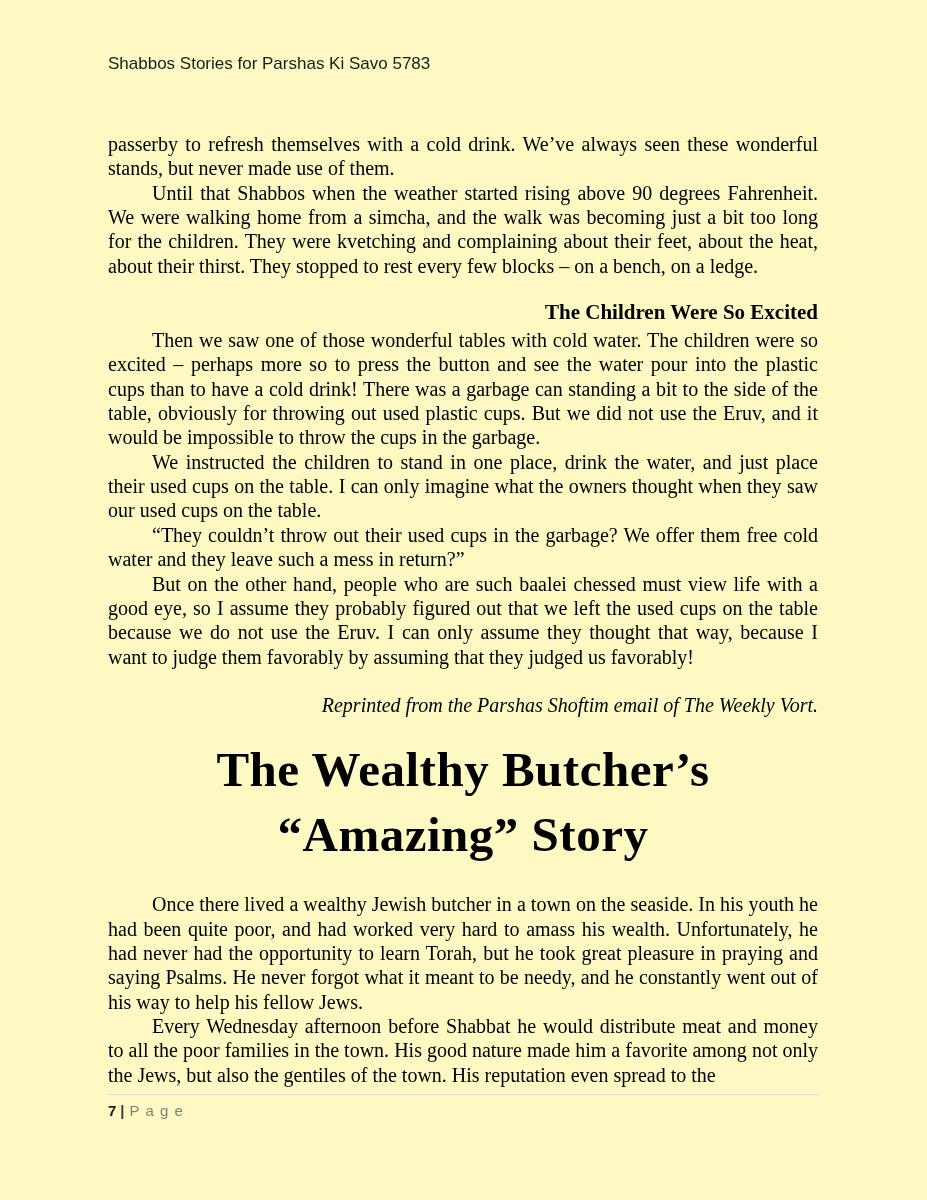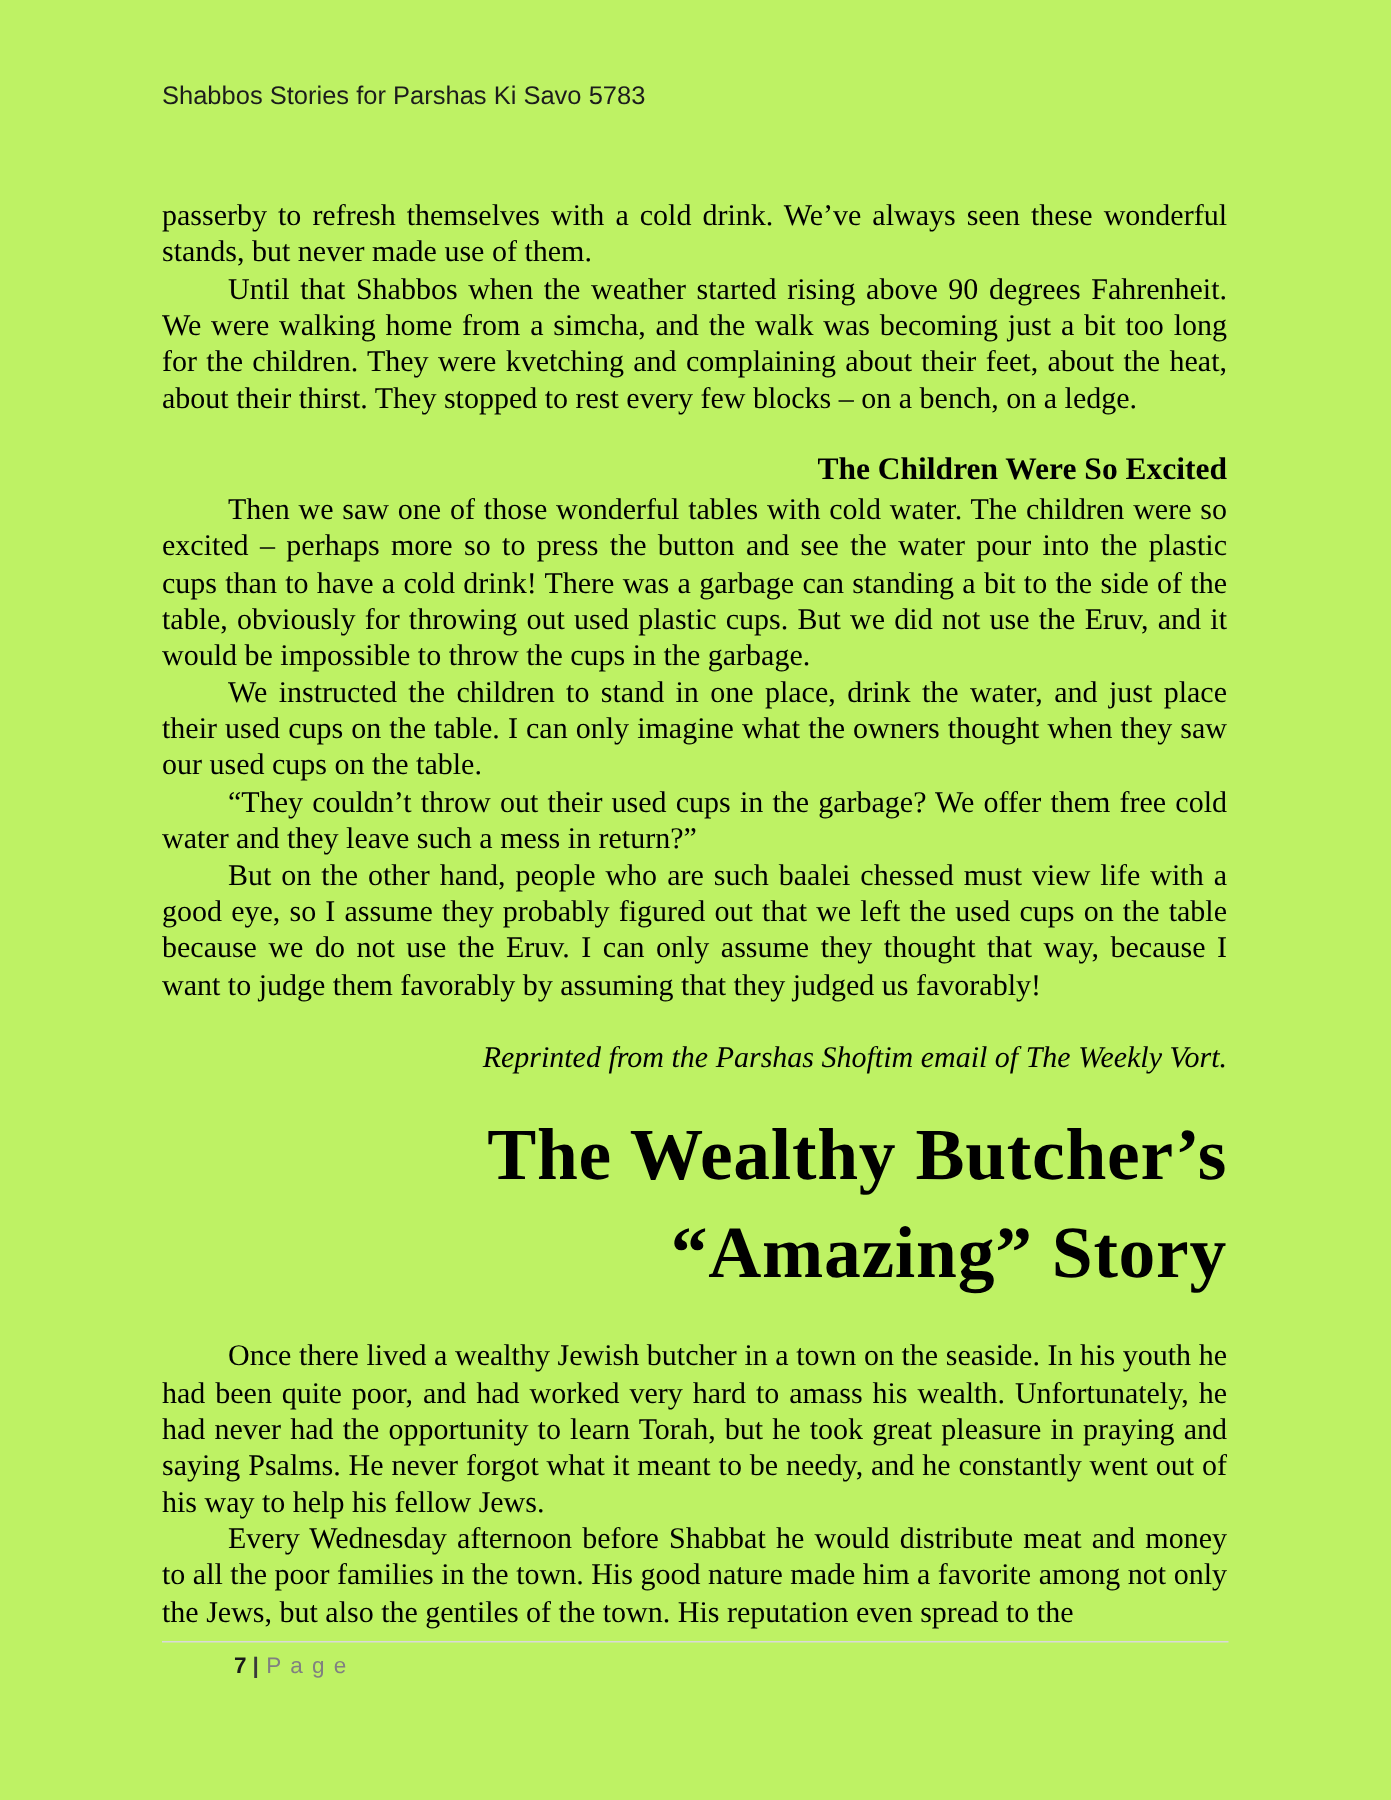--- a/index.html
+++ b/index.html
@@ -4,21 +4,21 @@
 <style>
   html, body {
     margin: 0;
     padding: 0;
     background: #ffffff;
   }
   .page {
     position: relative;
     width: 927px;
     height: 1200px;
-    background: #bef264;
+    background: #fef9c3;
     overflow: hidden;
     font-family: "Liberation Serif", serif;
     color: #000000;
   }
   .page-header {
     position: absolute;
     left: 108px;
     top: 54px;
     font-family: "Liberation Sans", sans-serif;
     font-size: 17px;
@@ -55,21 +55,21 @@
     line-height: 24.35px;
     font-style: italic;
     text-align: right;
     text-indent: 0;
   }
   .story-title {
     margin: 20px 0 25px 0;
     font-size: 49px;
     line-height: 65px;
     font-weight: bold;
-    text-align: right;
+    text-align: center;
     letter-spacing: 0.5px;
   }
   .title-line {
     display: block;
   }
   .page-footer {
     position: absolute;
     left: 108px;
     top: 1094px;
     width: 711px;
@@ -77,21 +77,20 @@
   }
   .footer-rule {
     border: none;
     border-top: 1px solid #d9d9d9;
     margin: 0 0 7px 0;
   }
   .footer-text {
     font-size: 15px;
     line-height: 18px;
     color: #1a1a1a;
-    margin-left: 48px;
   }
   .page-num {
     font-weight: bold;
     color: #1a1a1a;
   }
   .page-sep {
     margin: 0 5px 0 4px;
     color: #3a3a3a;
     font-weight: bold;
   }

